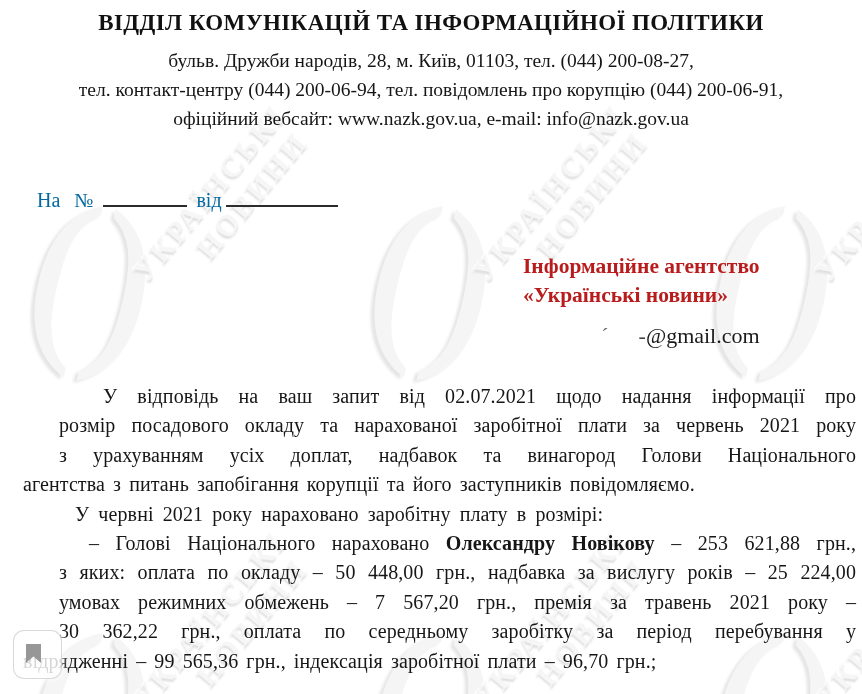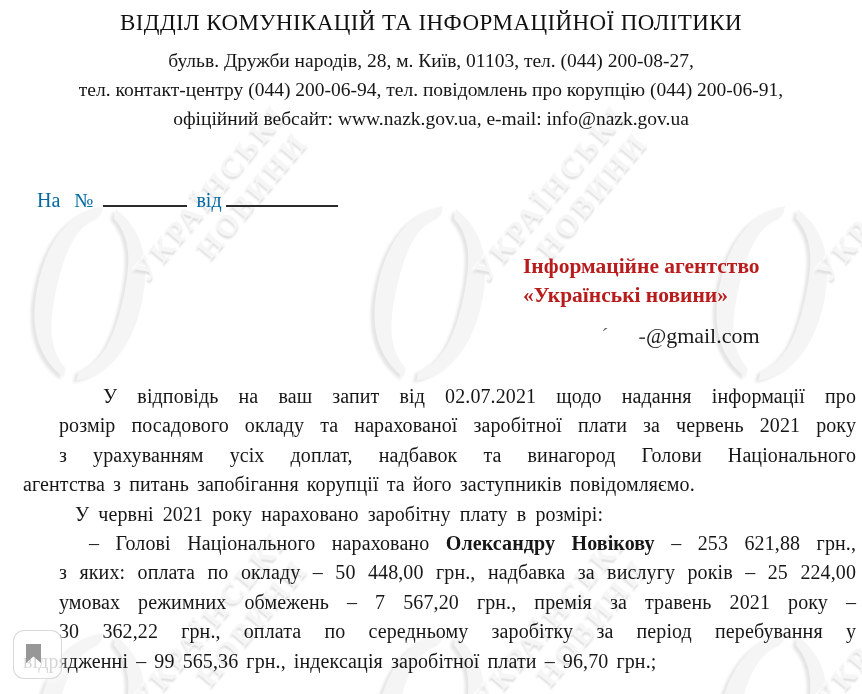--- a/index.html
+++ b/index.html
@@ -22,21 +22,21 @@
     position:absolute; left:108px; top:238px;
     transform:rotate(-50deg); transform-origin:0 0;
     font-size:30px; font-weight:bold; letter-spacing:3px; line-height:34px;
     color:#f2f2f2; white-space:nowrap;
     text-shadow:-2px 2px 2px #cfcfcf, 1px -1px 0 #ffffff;
   }
   .wm-text .l2 { margin-left:58px; }
 
   
   .doc-header { position:absolute; top:10px; left:0; right:0; z-index:1; text-align:center; }
-  .doc-title { font-size:23px; font-weight:normal; letter-spacing:.4px; color:#111; }
+  .doc-title { font-size:23px; font-weight:bold; letter-spacing:.4px; color:#111; }
   .addr-block { margin-top:10px; }
   .addr-line { font-size:19.5px; line-height:29.2px; color:#151515; }
 
   
   .ref-line { position:absolute; z-index:1; left:37px; top:186px; font-size:20px; color:#0369a1; }
   .ref-no { margin-left:14px; }
   .blank { display:inline-block; height:19px; border-bottom:2px solid #2b2b2b; }
   .blank1 { width:84px;  margin-left:10px; }
   .ref-vid { margin-left:9px; }
   .blank2 { width:112px; margin-left:4px; }

